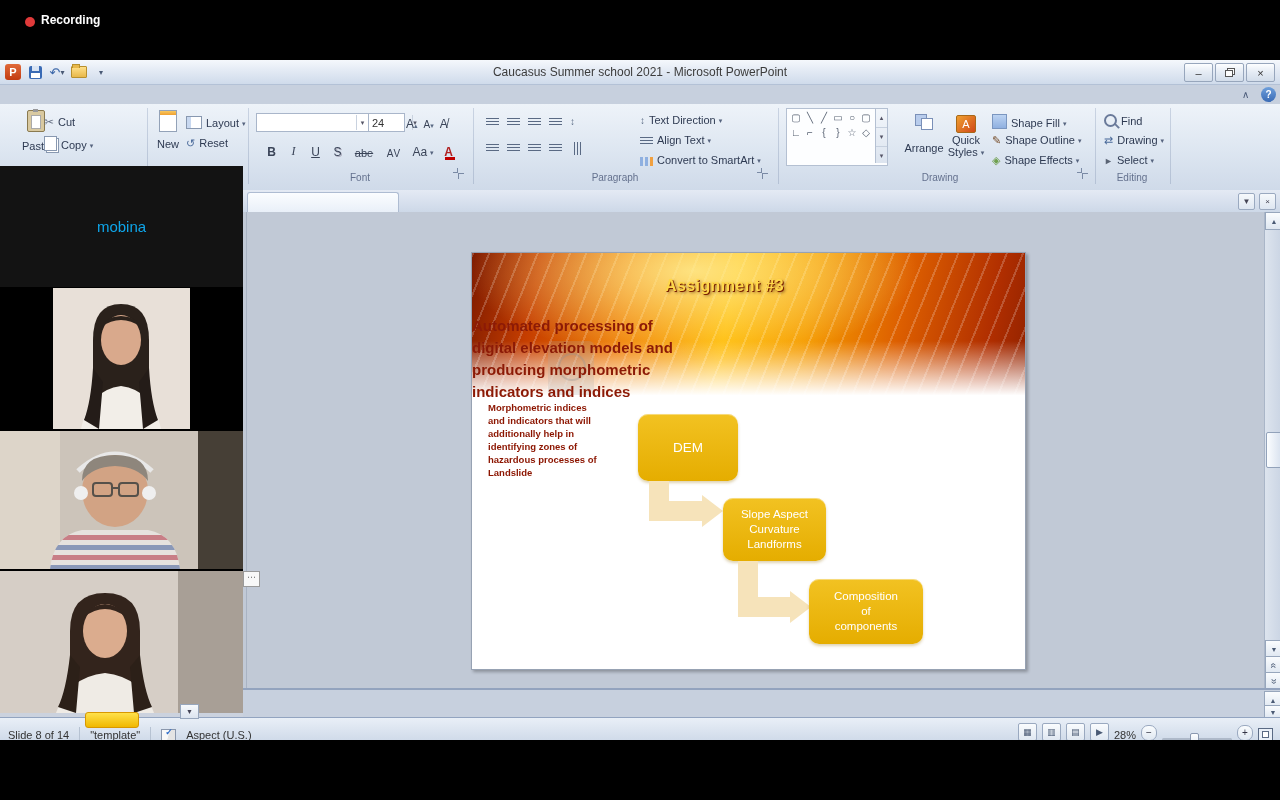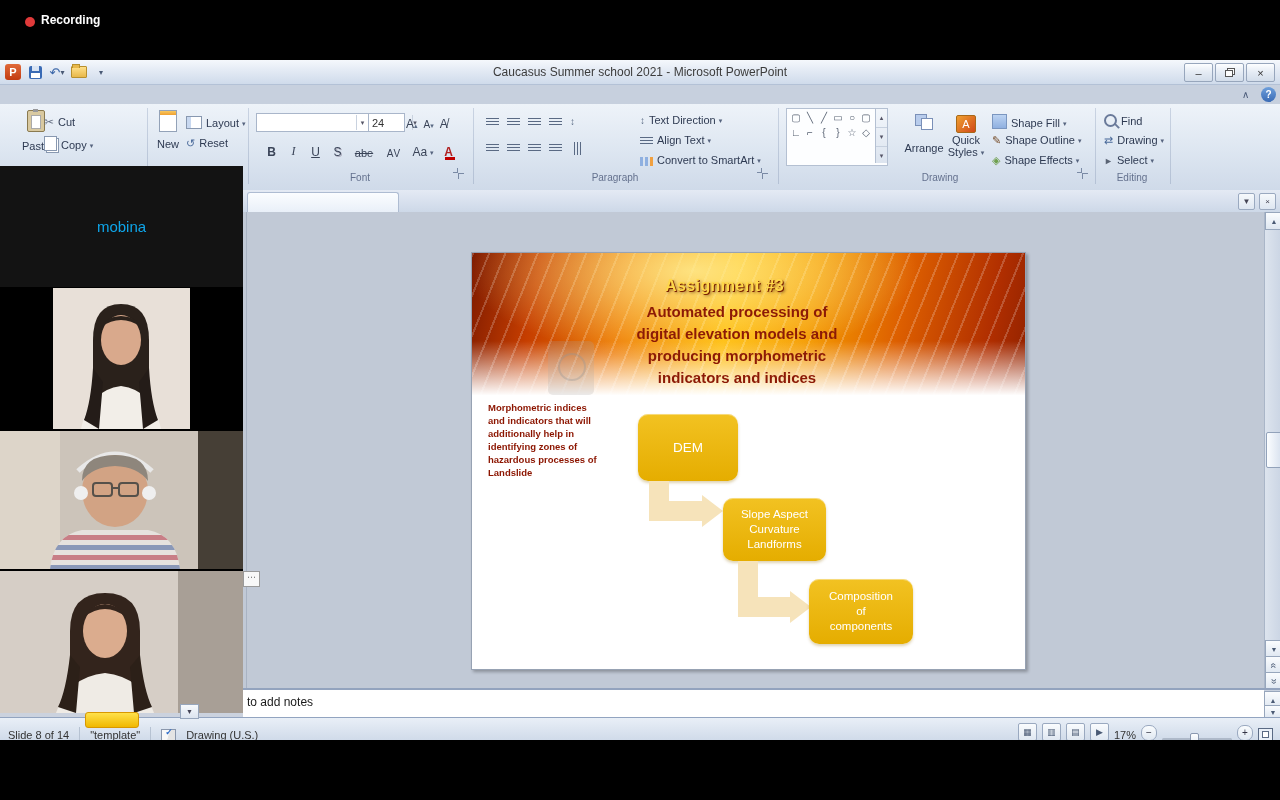--- a/index.html
+++ b/index.html
@@ -101,21 +101,21 @@
   .slide{left:471px;top:192px;width:553px;height:416px;background:#fff;border:1px solid #97A2B3;box-shadow:2px 2px 3px rgba(0,0,0,.28);overflow:hidden;}
   .slide-head{left:0;top:0;width:553px;height:150px;
     background:
       radial-gradient(ellipse at 40% 12%, rgba(255,238,150,.85), rgba(255,200,40,0) 48%),
       repeating-linear-gradient(112deg, rgba(255,255,255,.20) 0 2px, rgba(255,255,255,0) 2px 15px),
       linear-gradient(100deg,#7E1A00 0%,#C63E00 12%,#EE7A00 28%,#FFB900 46%,#F59B00 60%,#DD5F00 76%,#B02E00 92%,#8F2100 100%);}
   .slide-head::after{content:"";position:absolute;left:0;bottom:0;width:100%;height:62px;
     background:linear-gradient(rgba(255,255,255,0),#fff 88%);}
   .sl-title{left:0;top:24px;width:505px;text-align:center;font-size:16px;font-weight:bold;color:#FFD84A;
     text-shadow:1px 1px 0 #7A2000,2px 2px 3px rgba(60,10,0,.5);letter-spacing:.4px;}
-  .sl-subtitle{left:0;top:48px;width:530px;text-align:center;font-size:15px;font-weight:bold;color:#8C1A06;line-height:22px;}
+  .sl-subtitle{left:0;top:62px;width:530px;font-size:15px;font-weight:bold;color:#8C1A06;line-height:22px;}
   .watermark{left:76px;top:88px;width:46px;height:54px;background:rgba(170,170,170,.22);border-radius:5px;}
   .watermark::after{content:"";position:absolute;left:10px;top:12px;width:24px;height:24px;border:2px solid rgba(150,150,150,.35);border-radius:50%;}
   .sl-note{left:16px;top:148px;width:140px;font-size:9.5px;font-weight:bold;color:#8C1500;line-height:13px;}
   .gold-box{background:linear-gradient(#F2C222,#E5AD00);border-radius:10px;color:#fff;text-align:center;
     display:flex;align-items:center;justify-content:center;box-shadow:inset 0 1px 0 rgba(255,255,255,.4),0 2px 3px rgba(150,110,0,.3);}
   .arrow-part{background:#F6E3BA;}
   .arrow-head{width:0;height:0;border-top:16px solid transparent;border-bottom:16px solid transparent;border-left:21px solid #F6E3BA;}
   
   .sb-track{background:linear-gradient(to right,#DDE4EE,#CBD5E4);border-left:1px solid #AAB6C8;}
   .sb-btn{width:16px;height:16px;background:linear-gradient(#FAFCFE,#DFE7F1);border:1px solid #97A6BC;
@@ -392,21 +392,21 @@
       <div class="abs arrow-part" style="left:177px;top:248px;width:53px;height:20px;"></div>
       <div class="abs arrow-head" style="left:230px;top:242px;"></div>
       <div class="abs gold-box" style="left:251px;top:245px;width:103px;height:63px;font-size:11.5px;line-height:15px;">
         <span class="pre">Slope Aspect
 Curvature
 Landforms</span>
       </div>
       <div class="abs arrow-part" style="left:266px;top:308px;width:20px;height:46px;"></div>
       <div class="abs arrow-part" style="left:266px;top:344px;width:52px;height:20px;"></div>
       <div class="abs arrow-head" style="left:318px;top:338px;"></div>
-      <div class="abs gold-box" style="left:337px;top:326px;width:104px;height:65px;font-size:11.5px;line-height:15px;">
+      <div class="abs gold-box" style="left:337px;top:326px;width:114px;height:65px;font-size:11.5px;line-height:15px;">
         <span class="pre">Composition
 of
 components</span>
       </div>
     </div>
 
     
     <div class="abs sb-track" style="left:1264px;top:152px;width:16px;height:476px;">
       <div class="abs sb-btn" style="left:0;top:0;">▲</div>
       <div class="abs sb-thumb" style="top:220px;height:34px;"></div>
@@ -414,42 +414,39 @@
       <div class="abs sb-btn" style="left:0;top:444px;">
           <span class="chev" style="transform:rotate(90deg);">«</span>
         </div>
       <div class="abs sb-btn" style="left:0;top:460px;">
           <span class="chev" style="transform:rotate(-90deg);">«</span>
         </div>
     </div>
 
     
     <div class="abs splitter"></div>
-    <div class="abs notes">
-      <div class="abs notes-text">to add notes</div>
-    </div>
     <div class="abs sb-btn" style="left:1264px;top:631px;">▲</div>
     <div class="abs sb-btn" style="left:1264px;top:645px;height:12px;">▼</div>
 
     
     <div class="abs statusbar">
       <div class="abs flex" style="left:8px;top:0;height:100%;gap:10px;">
         <span class="st-text">Slide 8 of 14</span>
         <span class="st-sep"></span>
         <span class="st-text">"template"</span>
         <span class="st-sep"></span>
         <span class="ic-book"></span>
-        <span class="st-text">Drawing (U.S.)</span>
+        <span class="st-text">Aspect (U.S.)</span>
       </div>
       <div class="abs flex" style="left:1018px;top:0;height:100%;gap:5px;">
         <span class="viewbtn">▦</span>
         <span class="viewbtn">▥</span>
         <span class="viewbtn">▤</span>
         <span class="viewbtn">▶</span>
-        <span class="st-text">17%</span>
+        <span class="st-text">28%</span>
         <span class="zbtn">−</span>
         <span class="ztrack">
           <span class="znotch"></span>
           <span class="zthumb"></span>
         </span>
         <span class="zbtn">+</span>
         <span class="ic-fit"></span>
       </div>
     </div>
   </div>

